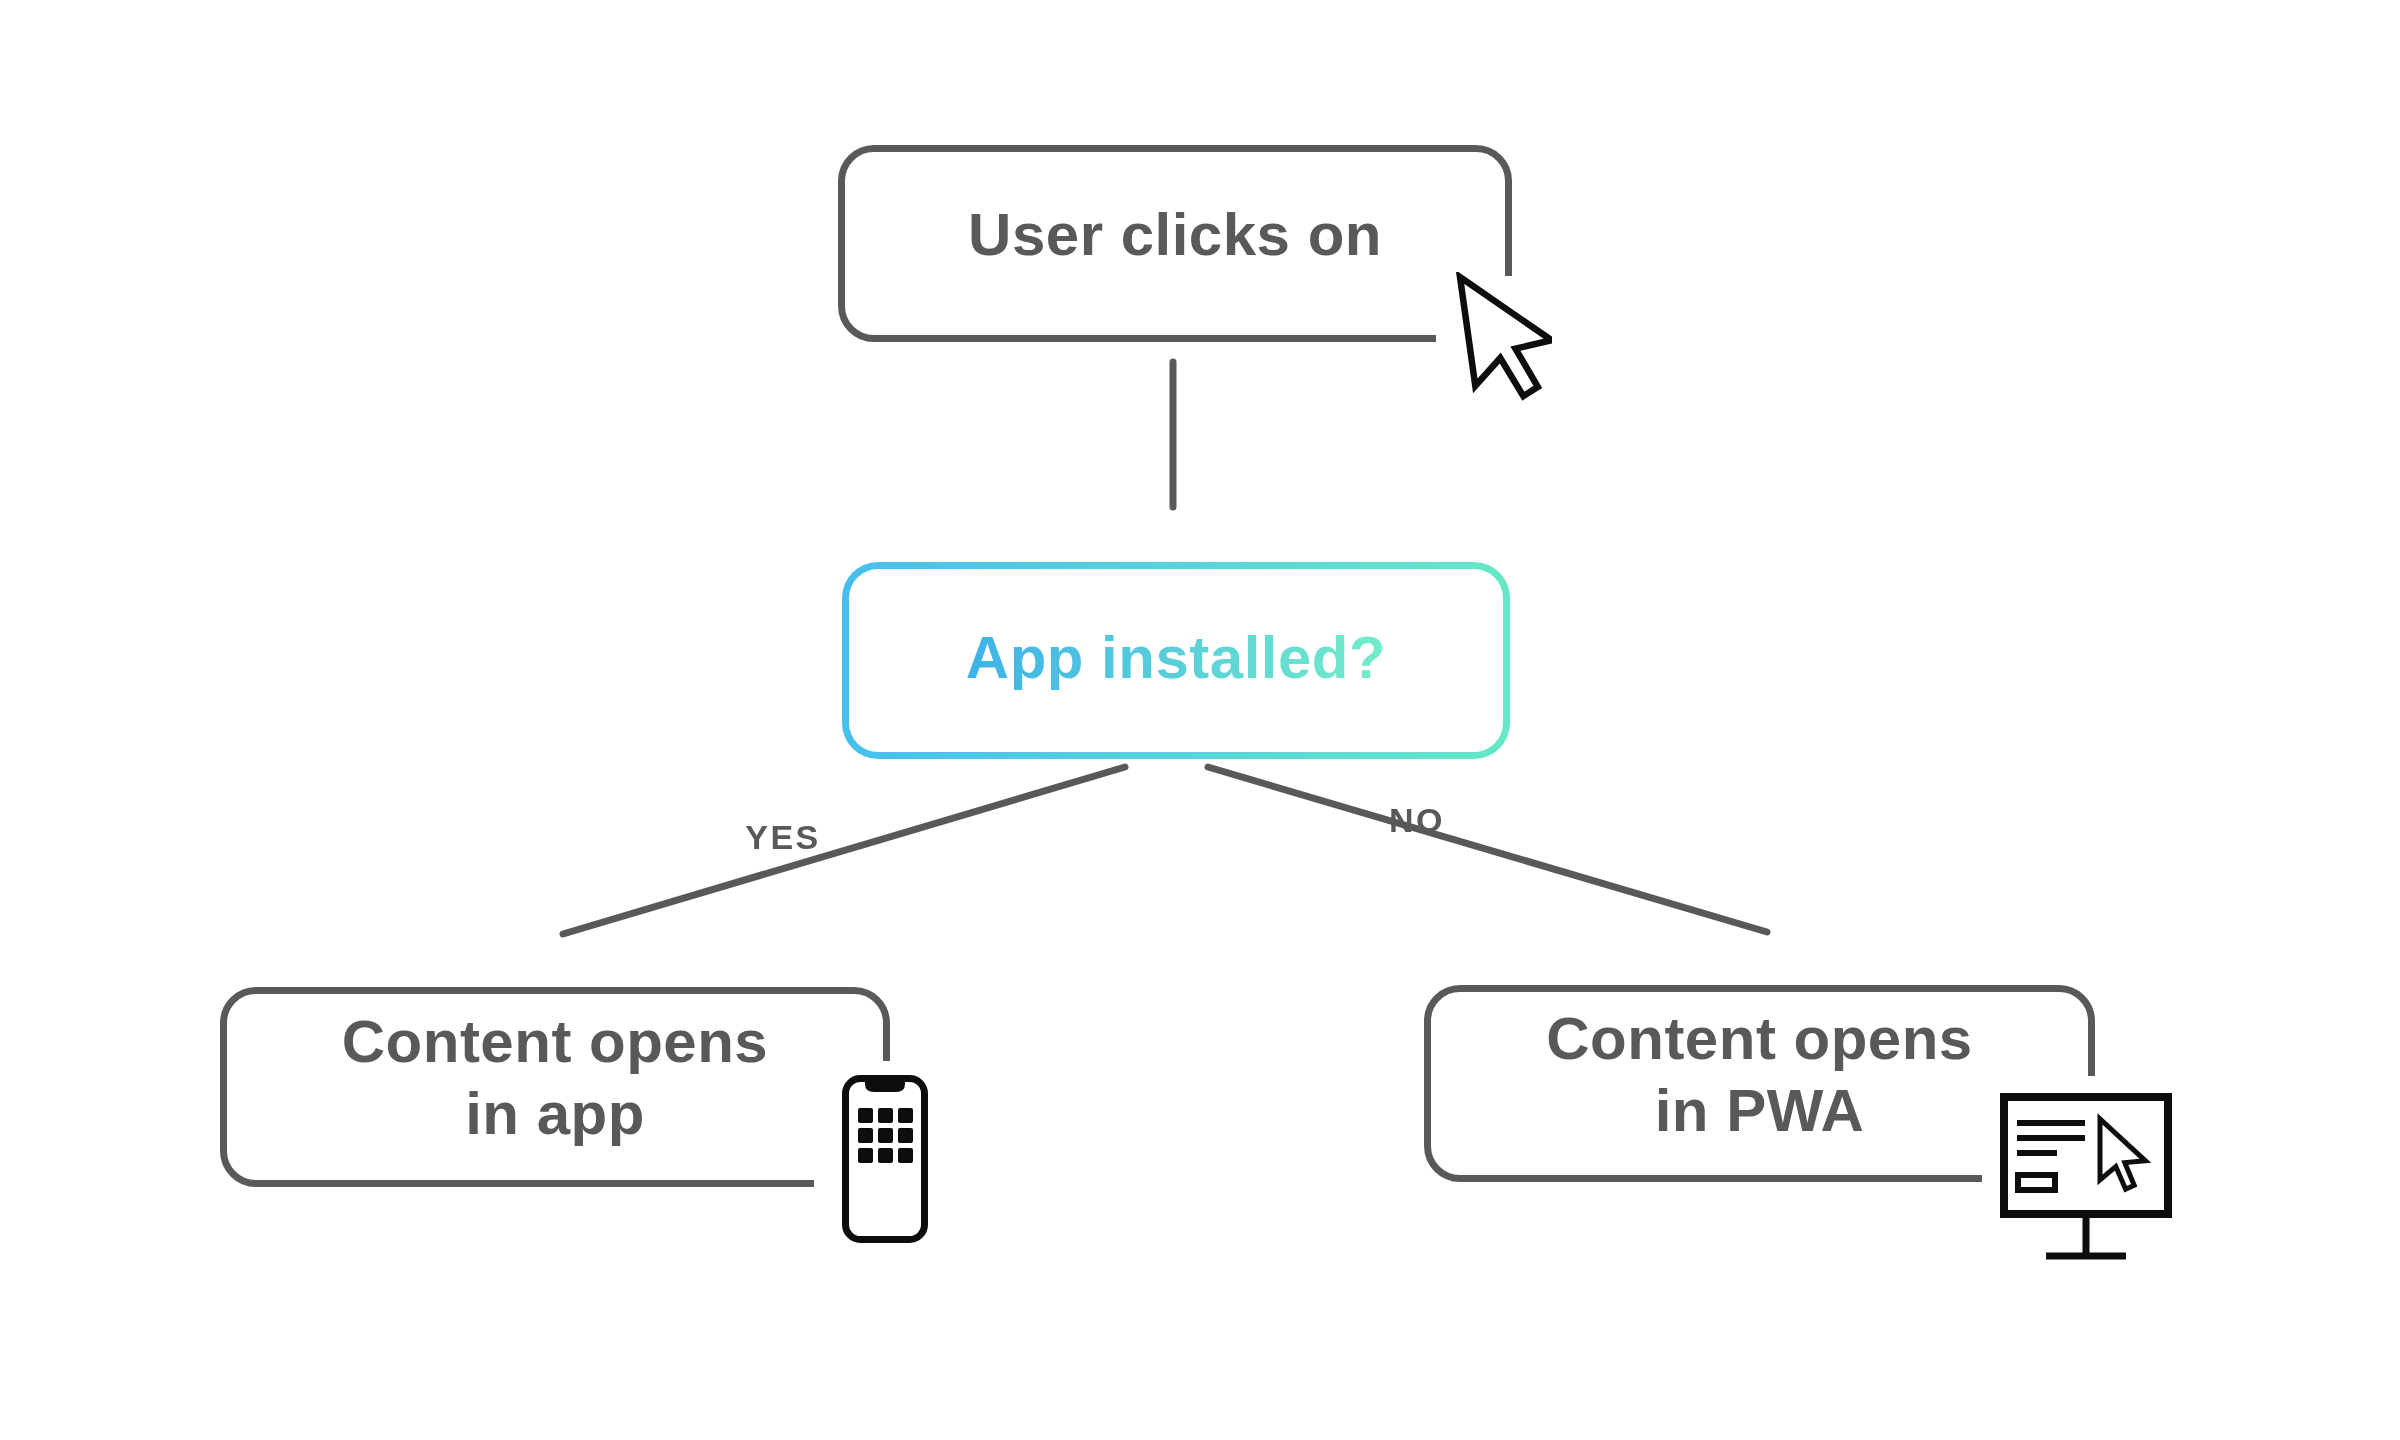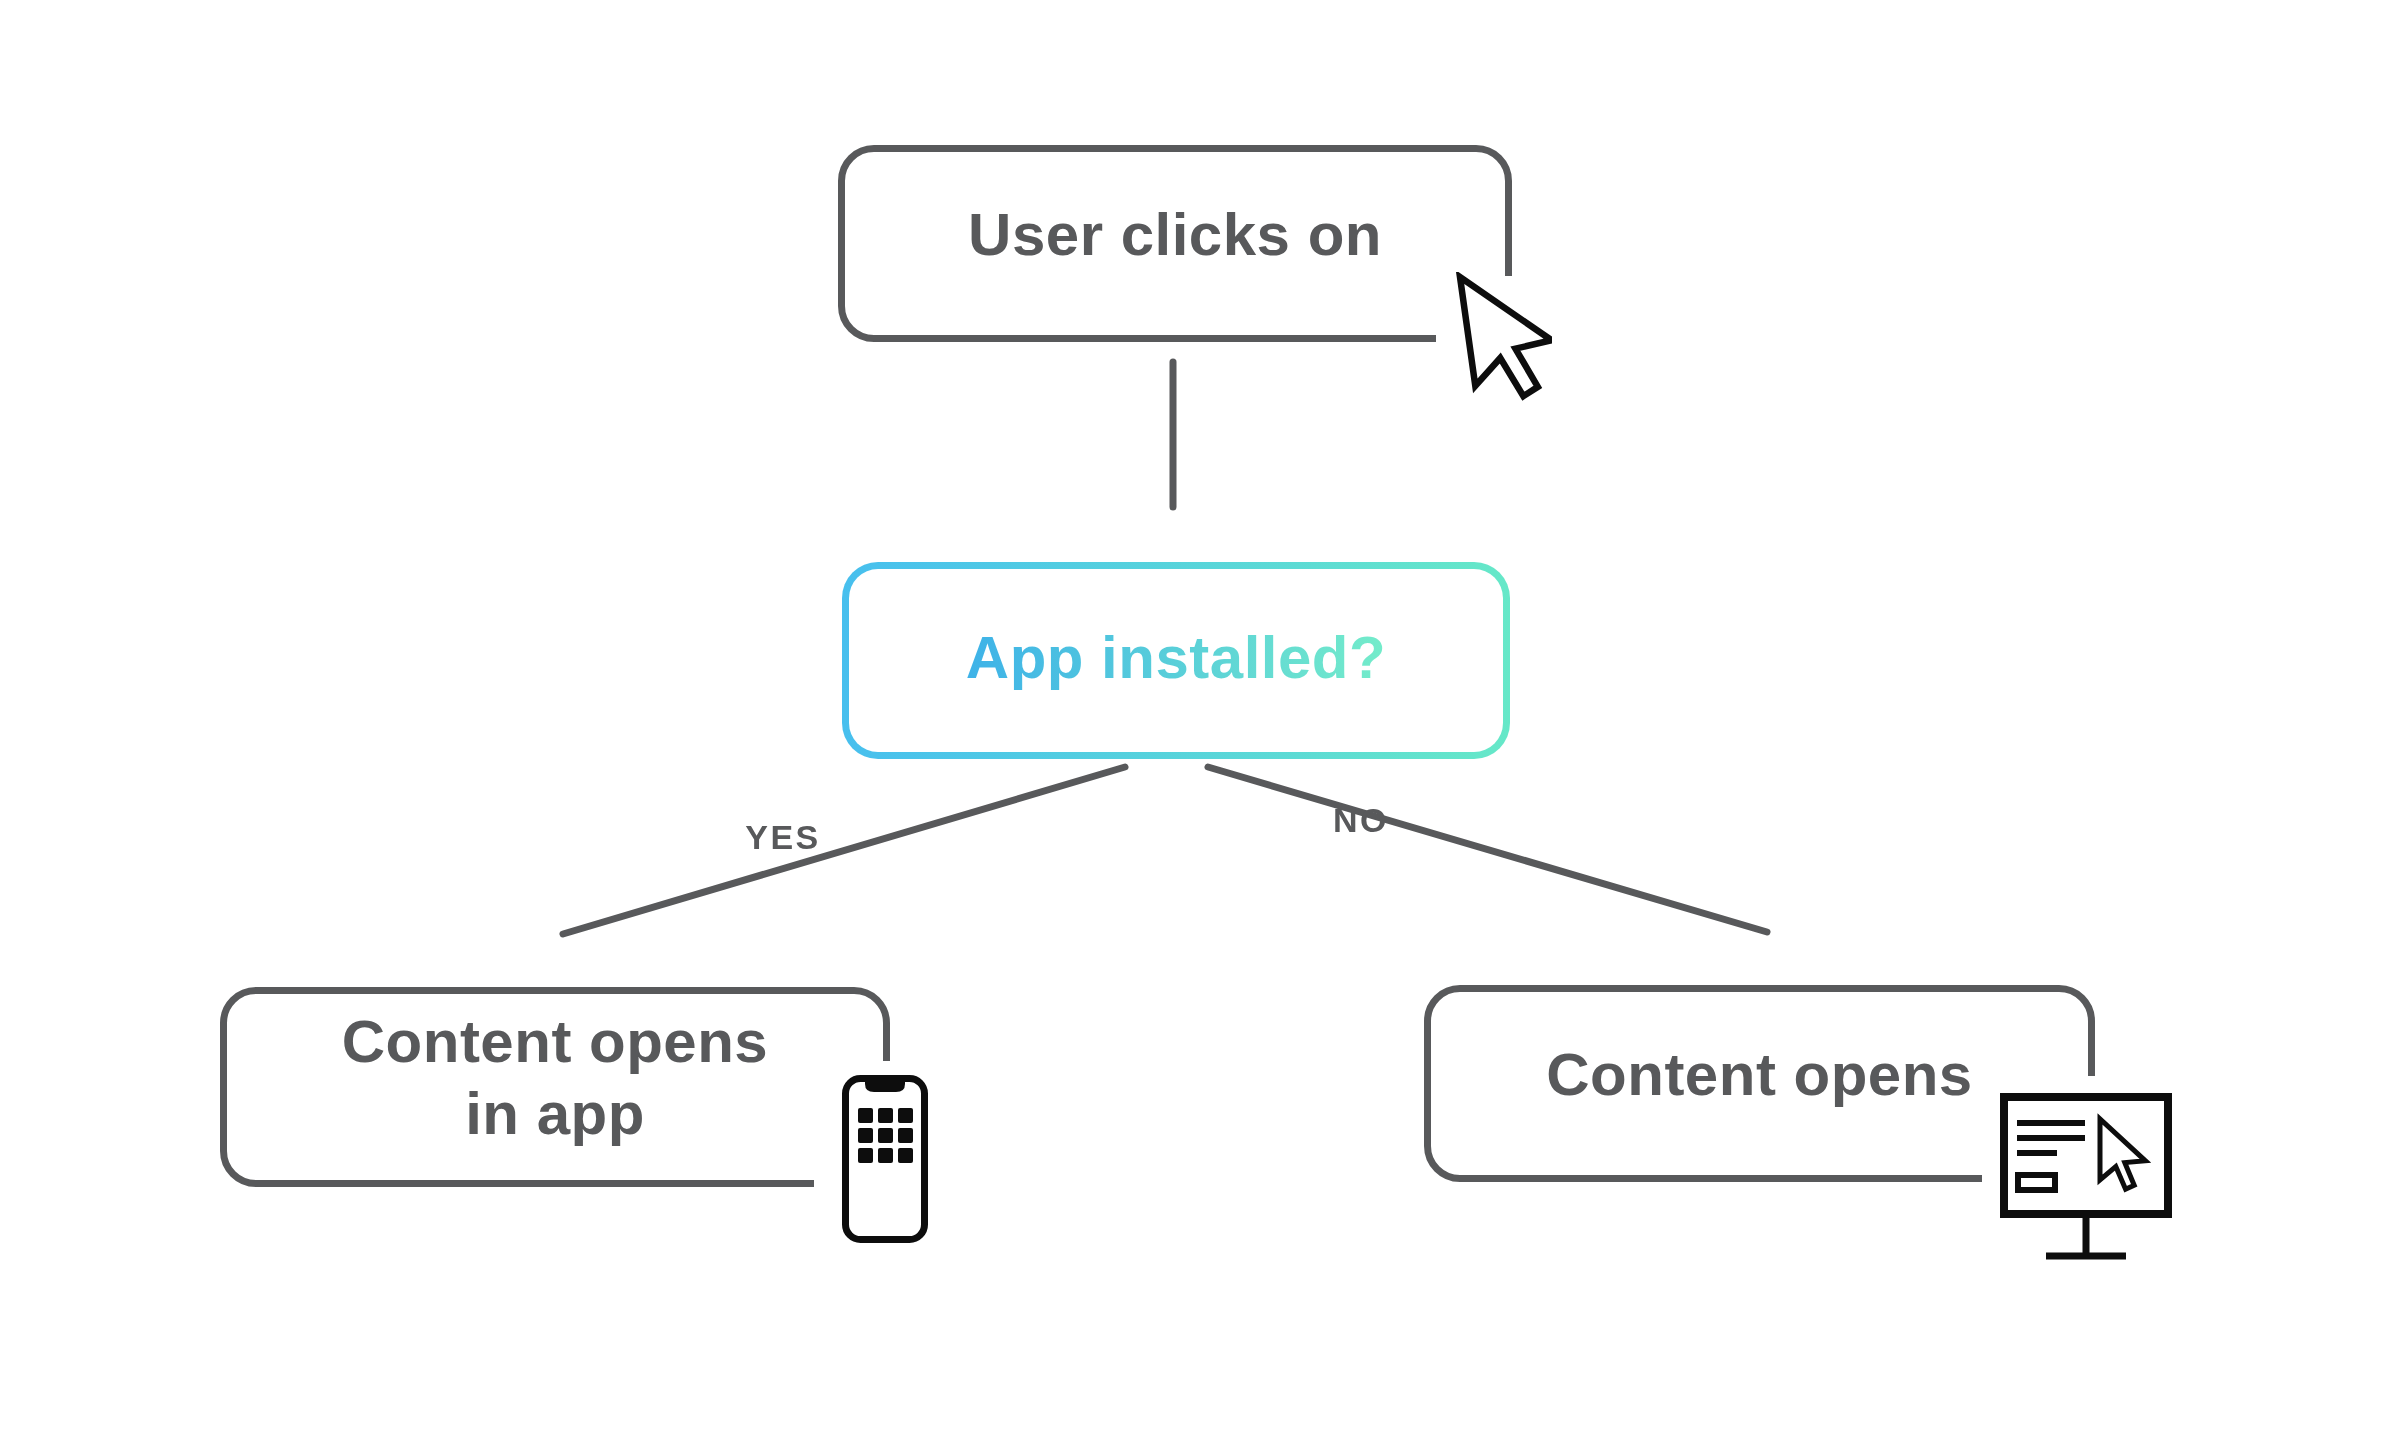--- a/index.html
+++ b/index.html
@@ -46,21 +46,21 @@
     color:transparent;
   }
   .node-yes{left:220px;top:987px;width:670px;height:200px;}
   .node-no{left:1424px;top:985px;width:671px;height:197px;}
 
   .edge-label{
     position:absolute;z-index:2;transform:translate(-50%,-50%);
     color:var(--ink);font-weight:700;font-size:34px;letter-spacing:2.5px;
   }
   .edge-label-yes{left:783px;top:820px;margin-top:17px;}
-  .edge-label-no{left:1361px;top:820px;}
+  .edge-label-no{left:1417px;top:820px;}
 
   .patch{position:absolute;background:var(--bg);z-index:3;}
   .patch-1{left:1436px;top:276px;width:90px;height:80px;}
   .patch-2{left:876px;top:1061px;width:28px;height:20px;}
   .patch-3{left:814px;top:1174px;width:32px;height:26px;}
   .patch-4{left:2080px;top:1076px;width:30px;height:18px;}
   .patch-5{left:1982px;top:1170px;width:20px;height:26px;}
 
   .icon{position:absolute;z-index:4;}
   .icon-cursor-big{left:1448px;top:272px;width:104px;height:136px;}
@@ -86,20 +86,21 @@
     <span class="node-line gradient-text">App installed?</span>
   </div>
 
   <div class="node node-yes">
     <span class="node-line">Content opens</span>
     <span class="node-line">in app</span>
   </div>
 
   <div class="node node-no">
     <span class="node-line">Content opens</span>
+    <span class="node-line">in PWA</span>
   </div>
 
   <div class="edge-label edge-label-yes">YES</div>
   <div class="edge-label edge-label-no">NO</div>
 
   <div class="patch patch-1"></div>
   <div class="patch patch-2"></div>
   <div class="patch patch-3"></div>
   <div class="patch patch-4"></div>
   <div class="patch patch-5"></div>

